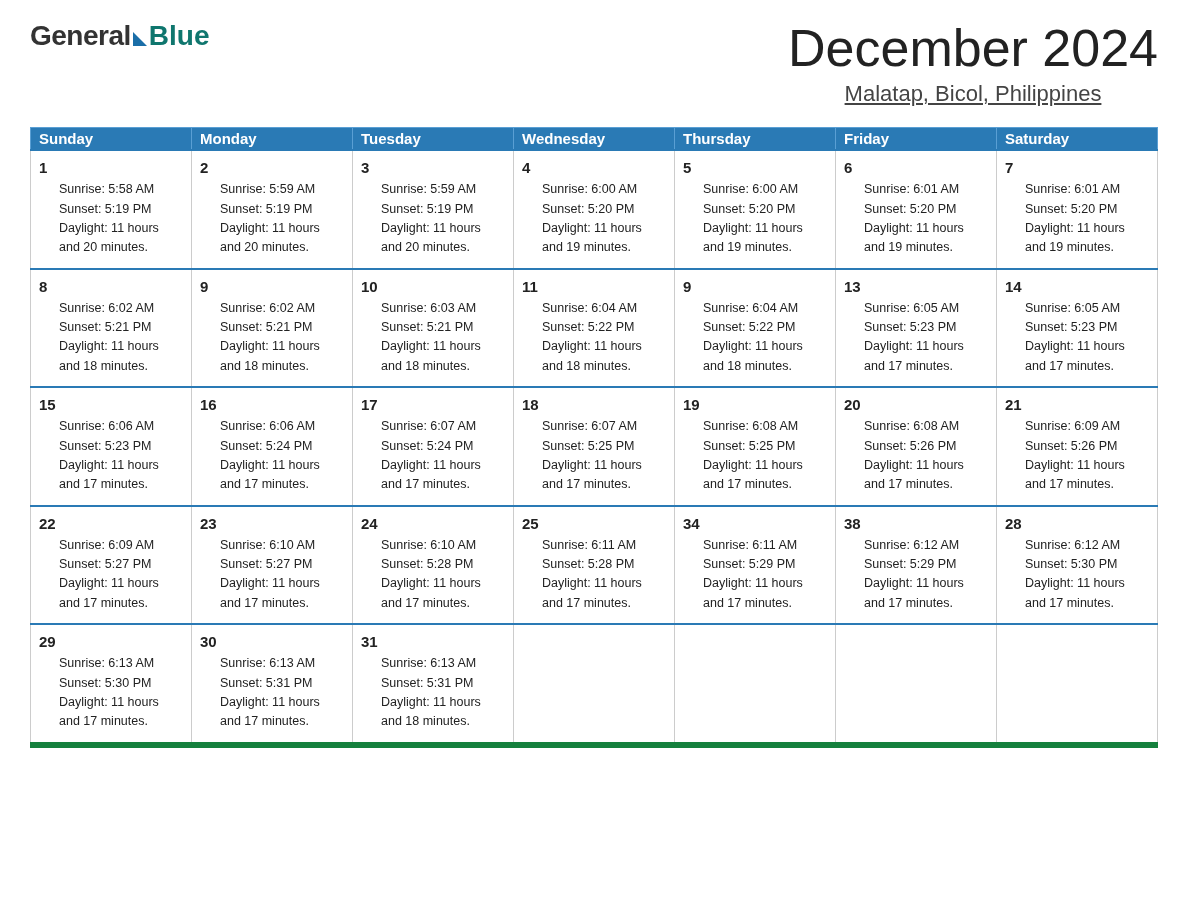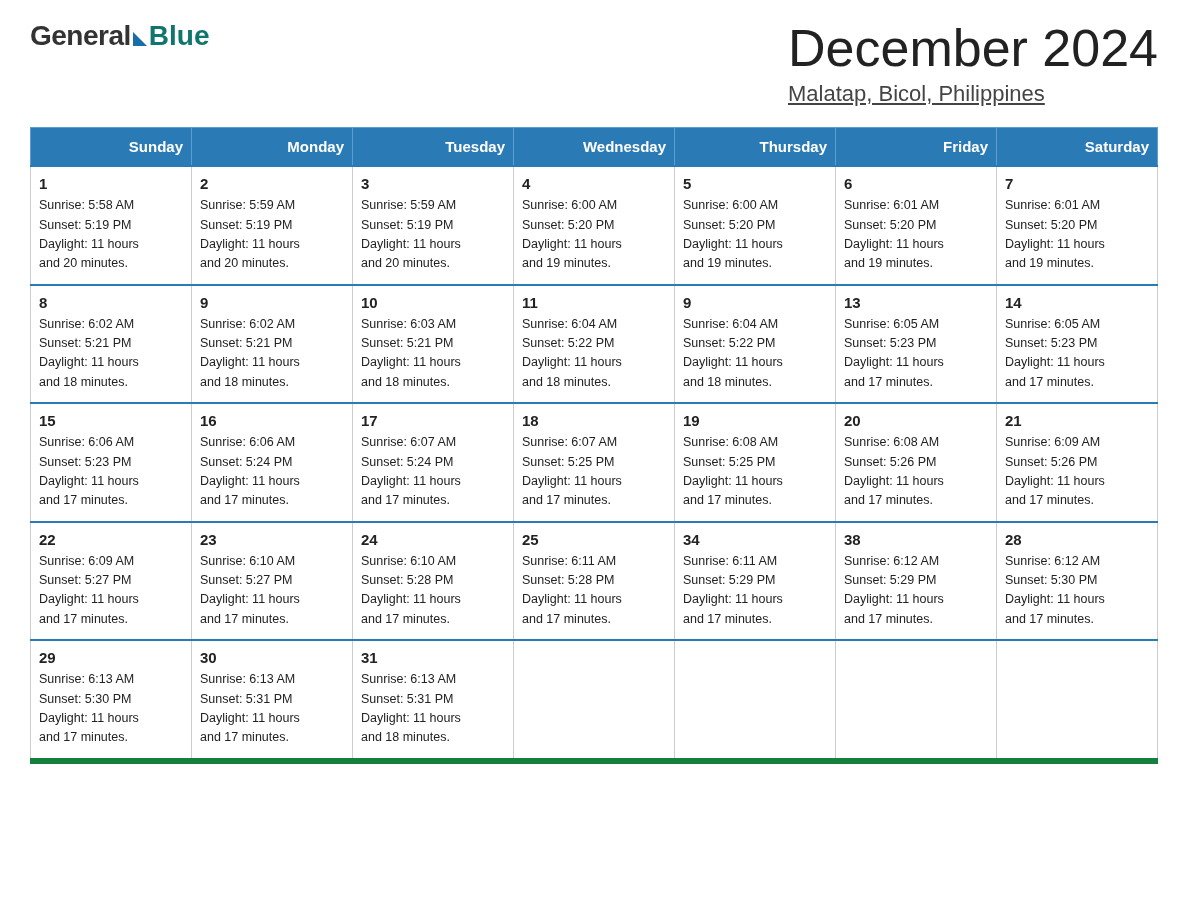--- a/index.html
+++ b/index.html
@@ -40,21 +40,21 @@
       margin-left: 2px;
       margin-top: 6px;
     }
     .logo-blue {
       font-size: 28px;
       font-weight: bold;
       color: #0f766e;
       margin-left: 2px;
     }
     .title-block {
-      text-align: left;
+      text-align: center;
     }
     .title-block h1 {
       font-size: 52px;
       font-weight: 300;
       color: #222;
       line-height: 1.1;
     }
     .title-block h2 {
       font-size: 22px;
       font-weight: 400;
@@ -65,22 +65,22 @@
     table {
       width: 100%;
       border-collapse: collapse;
       table-layout: fixed;
     }
     thead tr th {
       background-color: #2a7ab5;
       color: #fff;
       font-size: 15px;
       font-weight: 600;
-      padding: 10px 8px;
-      text-align: right;
+      padding: 2px 8px;
+      text-align: left;
       border: 1px solid #5a9fd4;
     }
     tbody tr td {
       vertical-align: top;
       padding: 8px 8px 10px 8px;
       border: 1px solid #ccc;
       border-top: 2px solid #2a7ab5;
       font-size: 13px;
       color: #222;
       background: #fff;
@@ -89,20 +89,21 @@
     tbody tr td .day-num {
       font-size: 15px;
       font-weight: 600;
       margin-bottom: 4px;
       display: block;
     }
     tbody tr td .day-info {
       font-size: 12.5px;
       line-height: 1.55;
       color: #222;
+      margin-left: 20px;
     }
     tbody tr:last-child td {
       border-bottom: 6px solid #15803d;
       border-radius: 9px;
     }
     .empty-cell {
       background: #fff;
       border-top: 2px solid #2a7ab5 !important;
     }
   </style>

